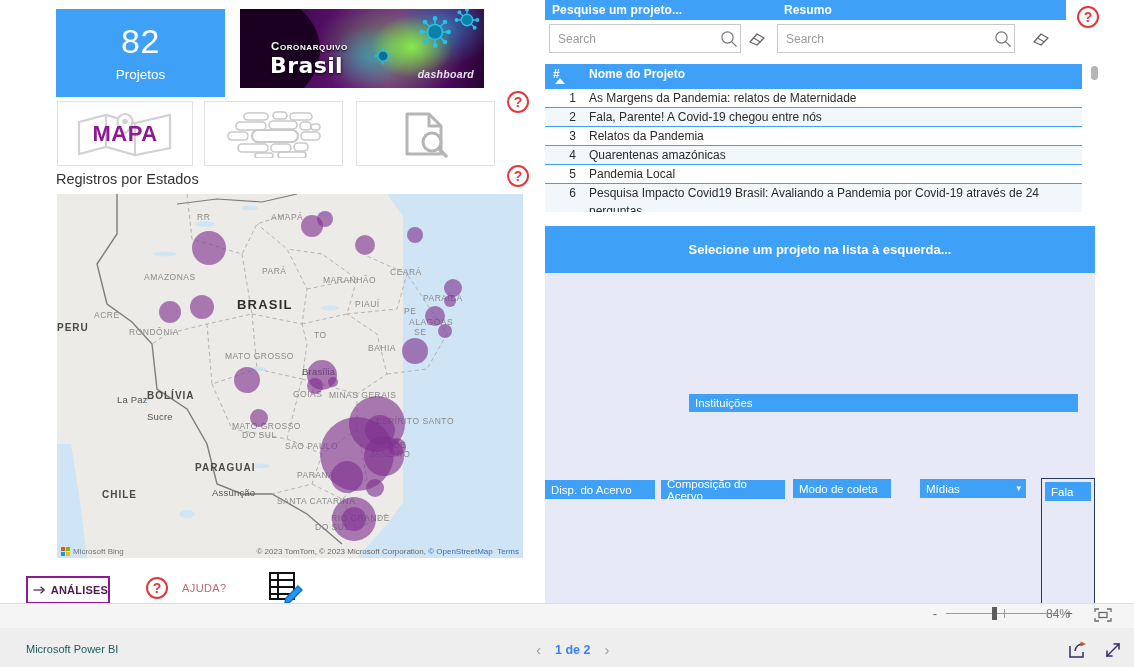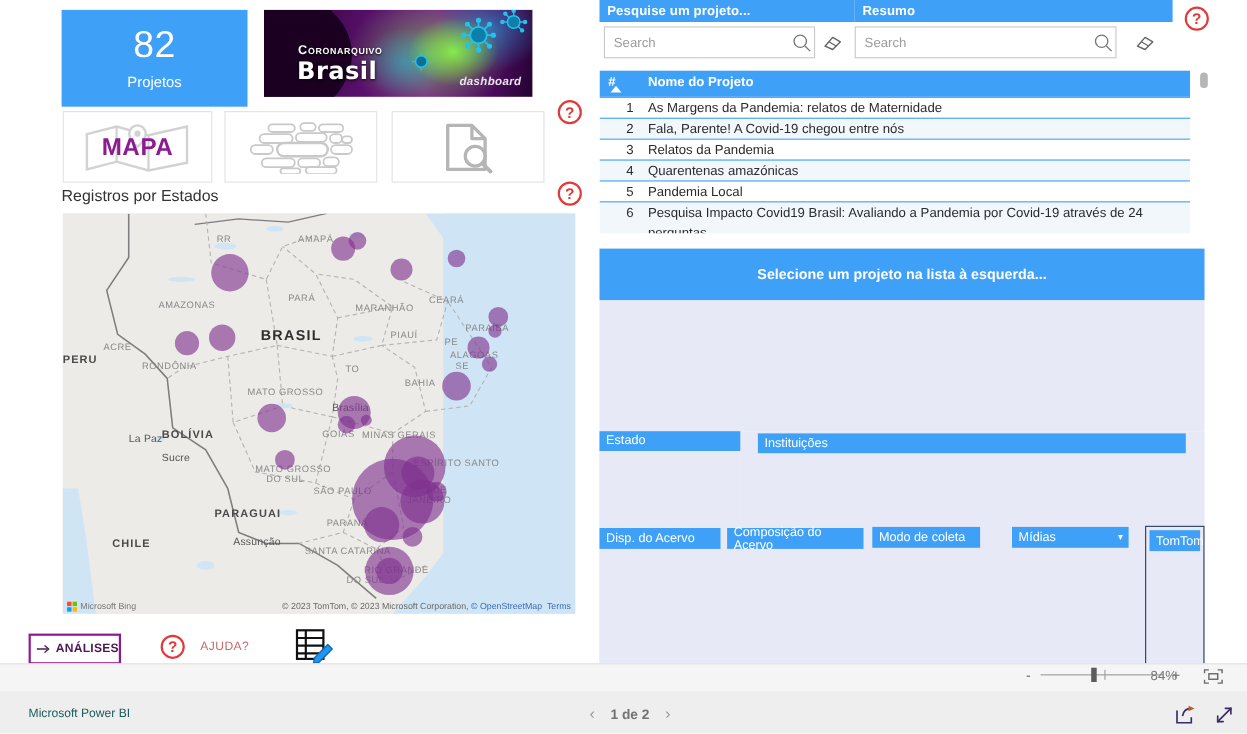--- a/index.html
+++ b/index.html
@@ -221,21 +221,21 @@
   
   #bottombar {
     position:absolute; left:0; top:628px; width:1134px; height:39px; background:#eeeeee;
   }
   #pbi-link {
     position:absolute; left:14px; top:643px; font-size:11px; color:#1a5c5c;
     cursor:pointer;margin-left:12px;
   }
   #pager { position:absolute; left:536px; top:641px; display:flex; align-items:center; gap:14px; }
   #pager .arr { color:#9a9a9a; font-size:15px; }
-  #pager .pg { font-size:12.5px; font-weight:700; color:#737373; }
+  #pager .pg { font-size:12.5px; font-weight:700; color:#3b82f6; }
   #share-btn { position:absolute; right:46px; top:641px; }
   #expand-btn { position:absolute; right:12px; top:641px; }
 </style>
 </head>
 <body>
 
 <div id="root">
 
   <div id="canvas">
 
@@ -564,42 +564,39 @@
         </div>
     </div>
     <div class="tbl-thumb"></div>
 
     <div id="detail-hdr">Selecione um projeto na lista à esquerda...</div>
     <div id="detail-body"></div>
 
     <div id="sl-estado-bg"></div>
     <div id="sl-inst-bg"></div>
 
-    <div class="slicer2" id="sl-estado">
-      <div class="cap">Estado</div>
-    </div>
     <div class="slicer2" id="sl-inst">
       <div class="cap">Instituições</div>
     </div>
 
     <div id="row2-bg"></div>
     <div class="slicer2" id="sl-disp">
       <div class="cap narrow">Disp. do Acervo</div>
     </div>
     <div class="slicer2" id="sl-comp">
       <div class="cap narrow">Composição do Acervo</div>
     </div>
     <div class="slicer2" id="sl-modo">
       <div class="cap narrow">Modo de coleta</div>
     </div>
     <div class="slicer2" id="sl-midia">
       <div class="cap narrow">Mídias<span class="chev">▾</span></div>
     </div>
     <div class="slicer2" id="sl-links">
-      <div class="cap narrow" style="margin:3px;width:46px;">TomTom</div>
+      <div class="cap narrow" style="margin:3px;width:46px;">Fala</div>
     </div>
   </div>
 
   <div id="statusstrip"></div>
   <div id="zoom-ctrl">
     <span class="zm-minus">-</span>
     <span class="zm-track">
       <span class="zm-thumb"></span>
       <span class="zm-tick"></span>
     </span>

